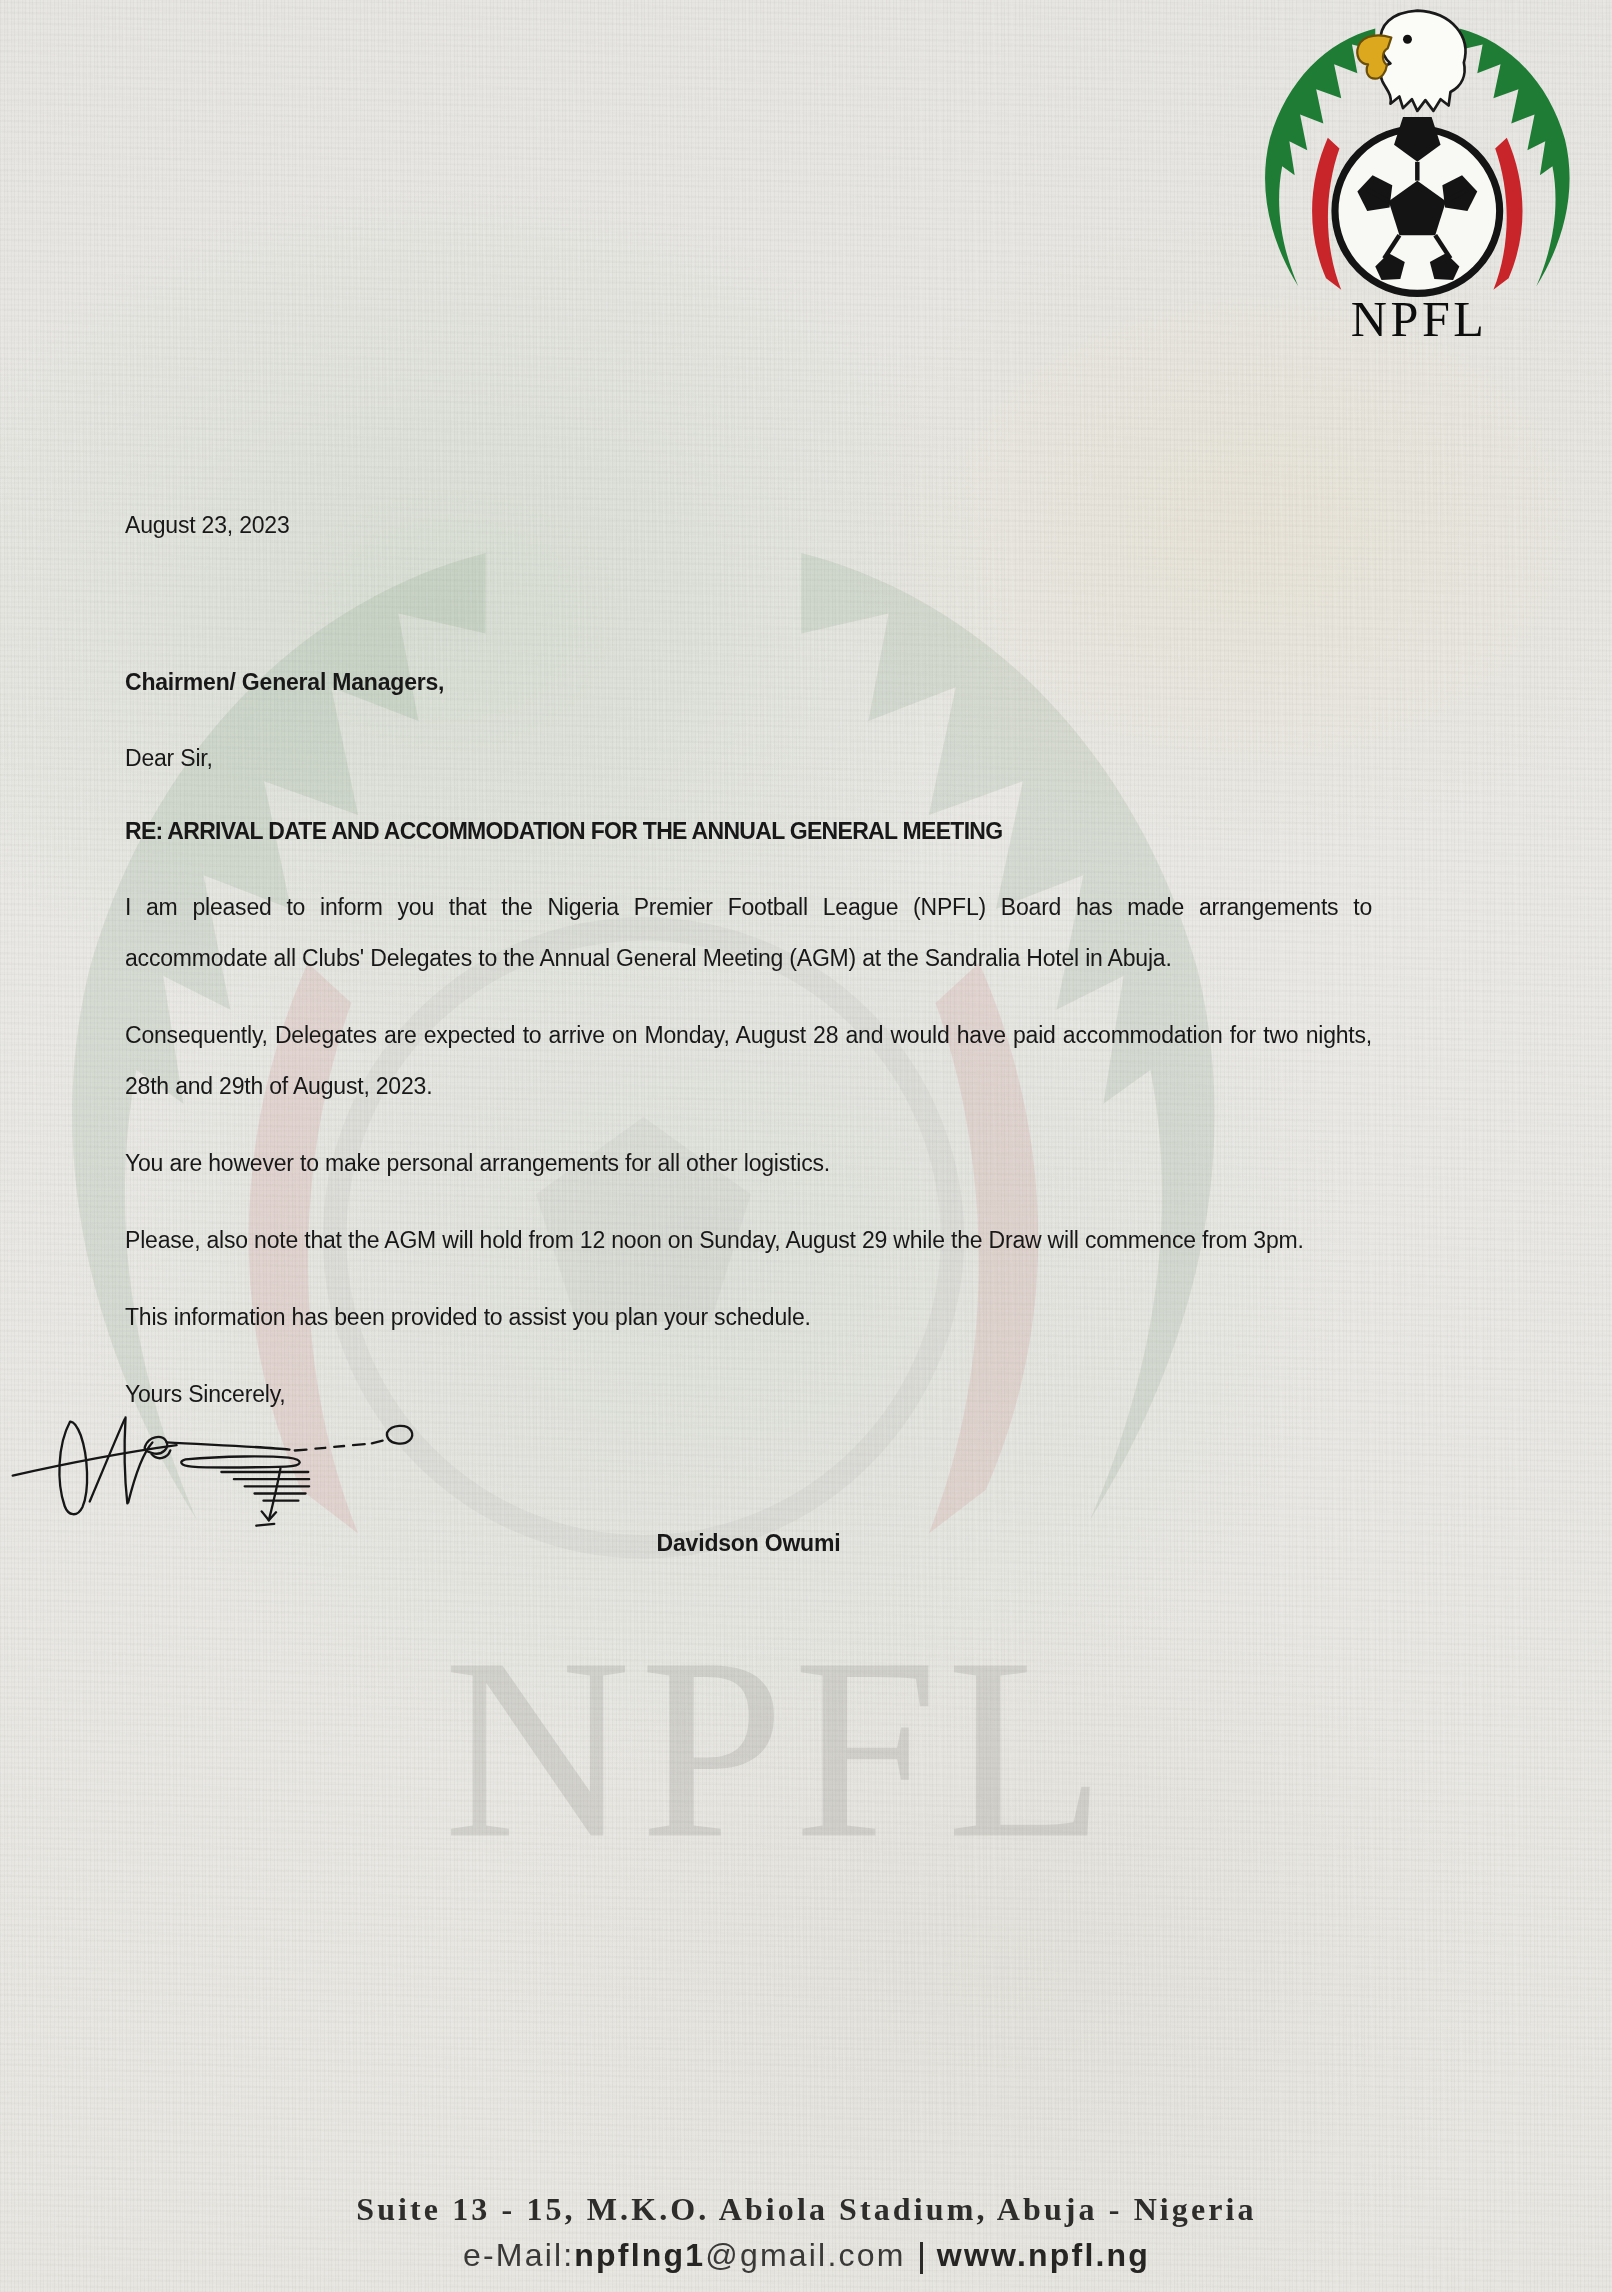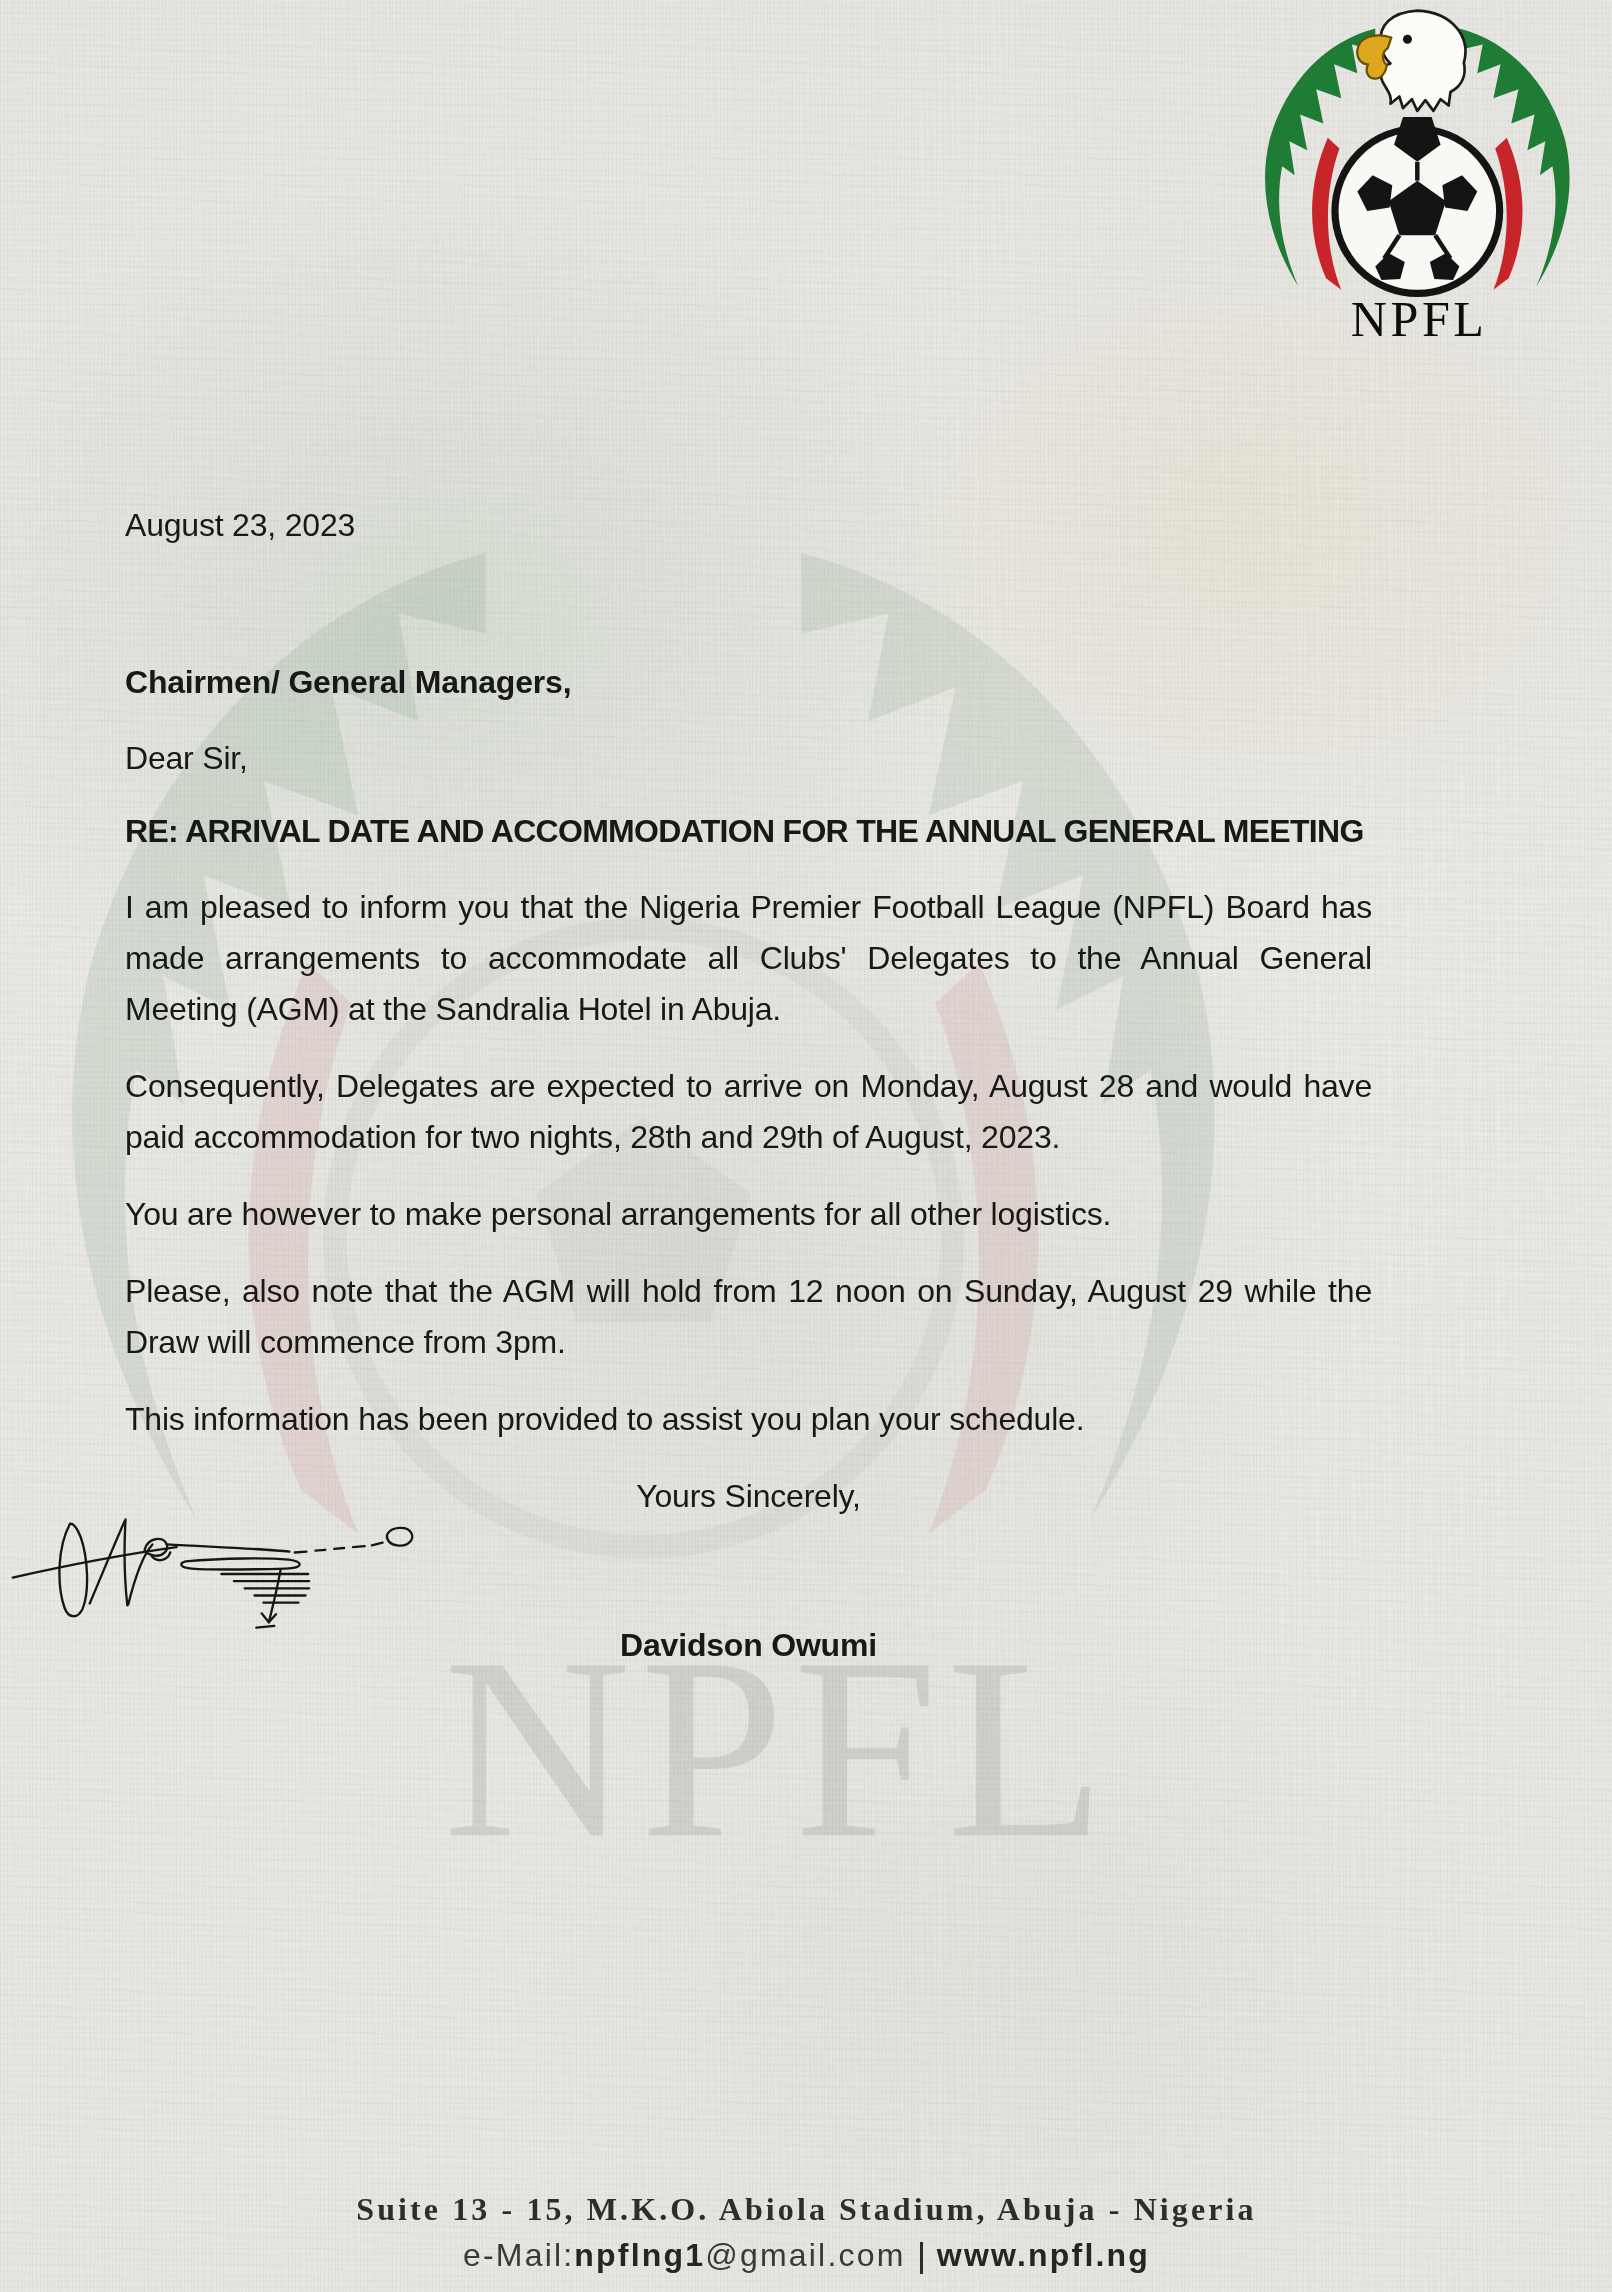--- a/index.html
+++ b/index.html
@@ -25,29 +25,29 @@
     background-image:
       repeating-linear-gradient(90deg, rgba(108,112,105,0.05) 0 0.9px, rgba(0,0,0,0) 0.9px 3.6px),
       repeating-linear-gradient(88deg, rgba(255,255,255,0.06) 0 1.8px, rgba(0,0,0,0) 1.8px 6.3px),
       repeating-linear-gradient(0deg, rgba(120,120,114,0.03) 0 1.8px, rgba(0,0,0,0) 1.8px 5.4px),
       repeating-linear-gradient(3deg, rgba(140,145,138,0.025) 0 2.7px, rgba(0,0,0,0) 2.7px 9.9px);
   }
   .crest { position: absolute; left: 1241px; top: 5.4px; width: 358px; height: 337px; }
   .watermark { position: absolute; left: -18px; top: 376px; width: 1343px; height: 1612px; pointer-events: none; }
 
   .content { position: absolute; left: 125px; top: 500px; width: 1247px; }
-  .content p { margin: 0; font-size: 32px; line-height: 51px; letter-spacing: -0.2px; }
+  .content p { margin: 0; font-size: 23px; line-height: 51px; letter-spacing: -0.2px; }
   .date { margin-bottom: 106px !important; }
   .bold { font-weight: bold; }
   .recipient-title { margin-bottom: 25px !important; }
   .recipient-org { margin-bottom: 25px !important; }
   .salutation { margin-bottom: 21.5px !important; }
   .subject { font-weight: bold; white-space: nowrap; letter-spacing: -0.7px !important; margin-bottom: 25px !important; }
   .bodyp { text-align: justify; margin-bottom: 26px !important; }
-  .closing { margin-bottom: 0 !important; text-align: center; }
+  .closing { margin-bottom: 0 !important; }
   .signature { display: block; width: 412px; height: 130px; margin: -9px 0 -21.5px -115px; }
   .sig-name { font-weight: bold; line-height: 49px !important; text-align: center; }
   .sig-title { font-weight: bold; font-style: italic; line-height: 49px !important; }
 
   .footer { position: absolute; left: 0; right: 0; top: 2191px; text-align: center; color: #2e2d2b; }
   .footer-line1 { font-size: 32px; font-weight: bold; letter-spacing: 3.1px; margin-bottom: 9px; font-family: Liberation Serif, serif; }
   .footer-line2 { font-size: 32px; letter-spacing: 2.2px; color: #3a3938; }
   .footer-line2 .b { font-weight: bold; color: #262524; }
   .sep-bar { display: inline-block; width: 2.7px; height: 32px; background: #2b2a28; margin: 0 14.3px; vertical-align: middle; }
 </style>

